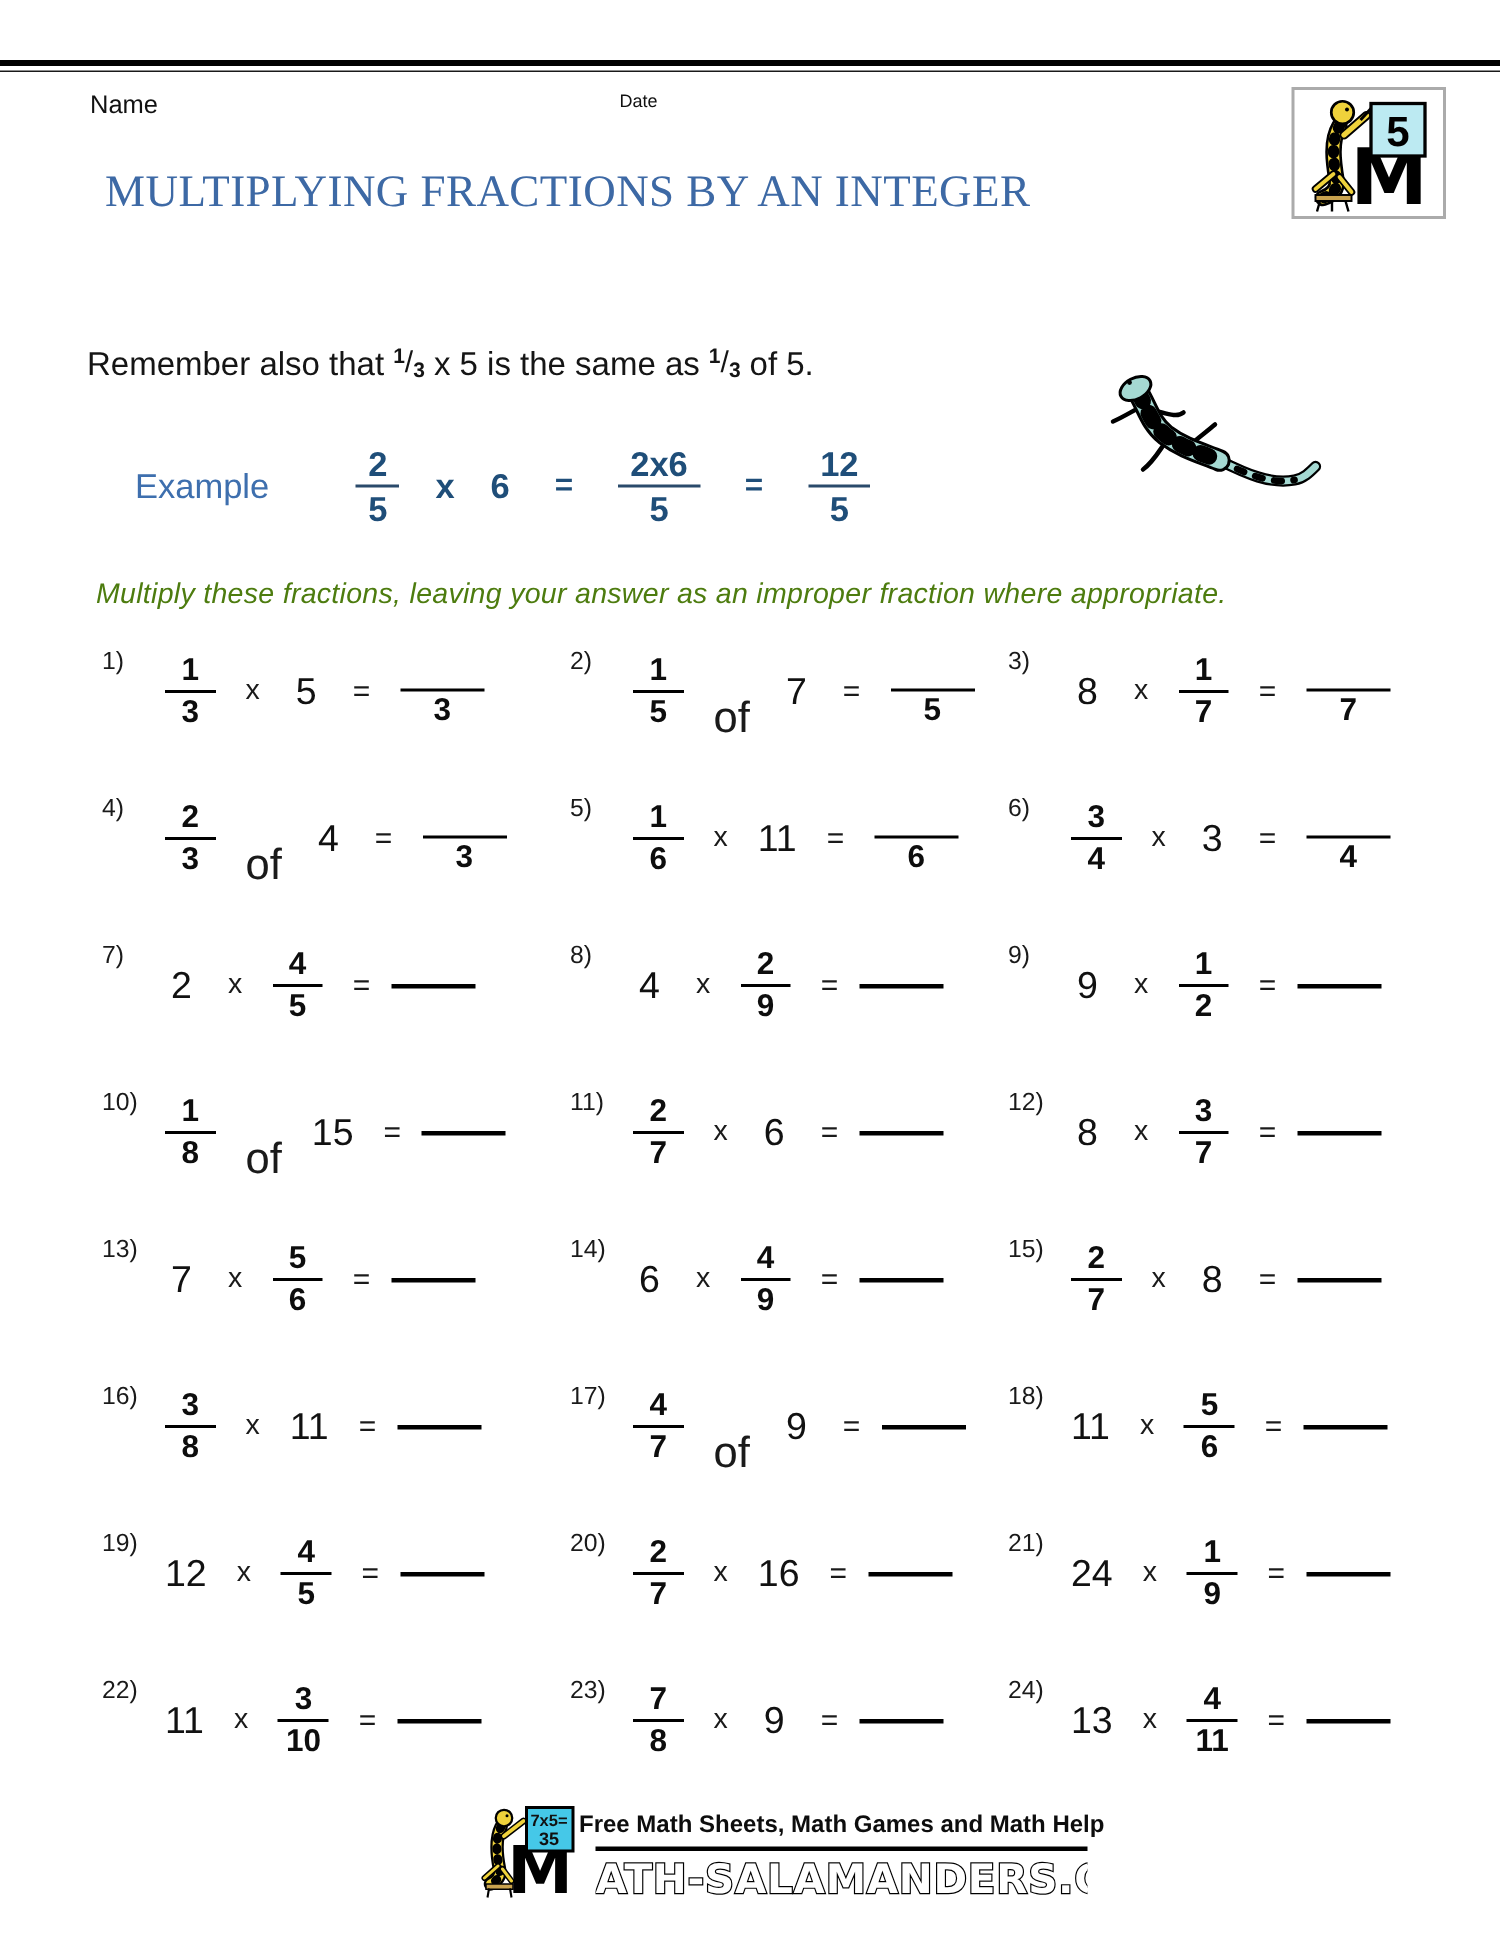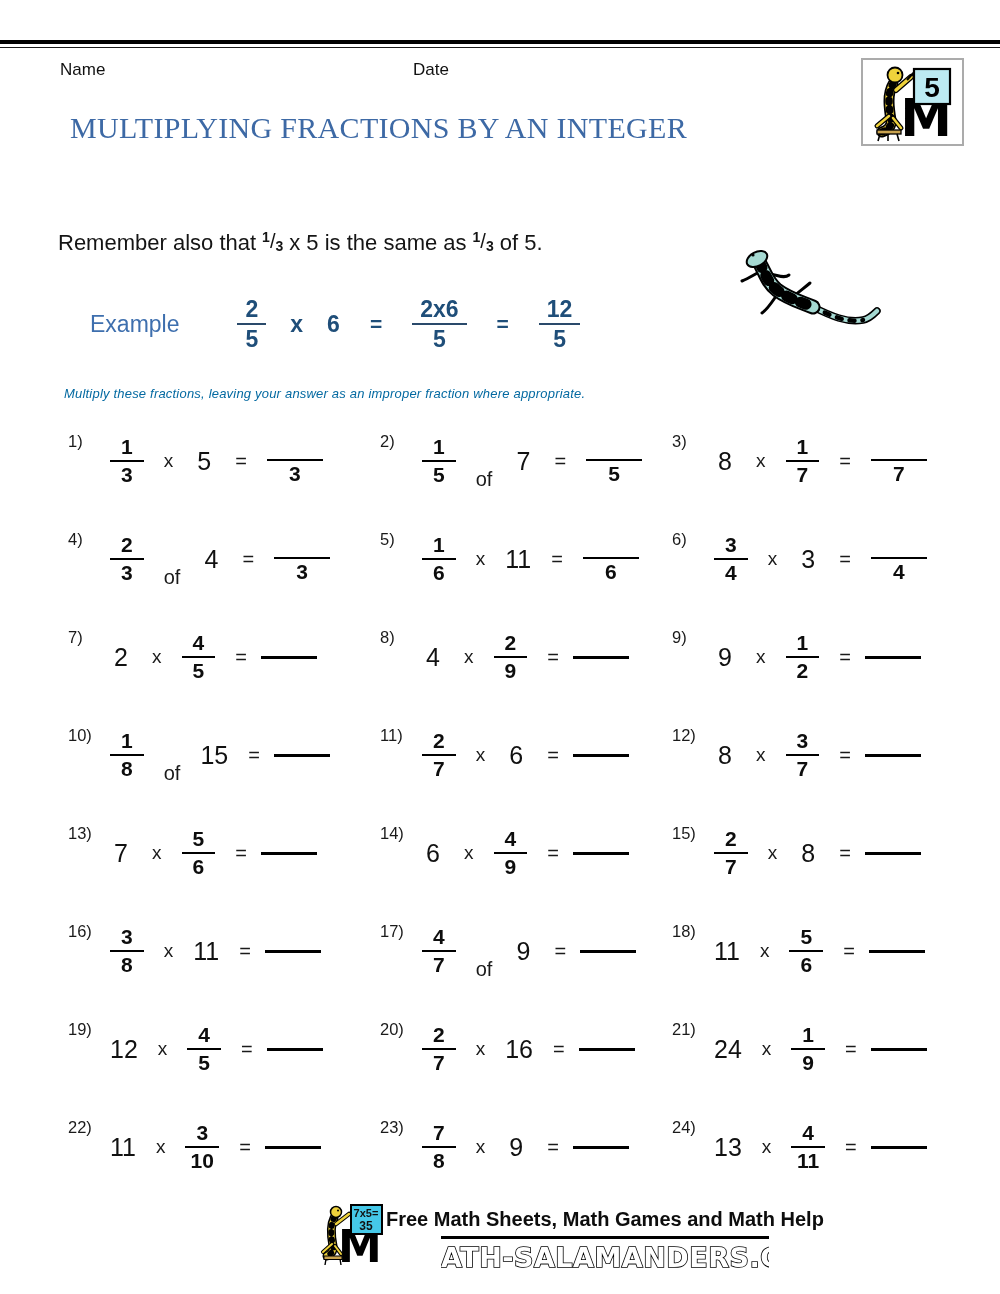--- a/index.html
+++ b/index.html
@@ -3,60 +3,60 @@
 <meta charset="utf-8">
 <title>Multiplying Fractions by an Integer Sheet 1</title>
 <style>
   html,body{margin:0;padding:0;background:#fff;}
   body{width:1000px;height:1294px;position:relative;font-family:"Liberation Sans","DejaVu Sans",sans-serif;color:#111;overflow:hidden;}
 
   .top-rule-thick{position:absolute;top:40px;left:0;width:1000px;height:4px;background:#000;}
   .top-rule-thin{position:absolute;top:47px;left:0;width:1000px;height:1px;background:#1a1a1a;}
 
   .name-label{position:absolute;top:60px;left:60px;font-size:17px;}
-  .date-label{position:absolute;top:60px;left:413px;font-size:17px;}
+  .date-label{position:absolute;top:60px;left:413px;font-size:12px;}
 
   .logo-box{position:absolute;top:58px;left:861px;width:103px;height:88px;border:2px solid #ababab;background:#fff;box-sizing:border-box;}
 
   .title{position:absolute;top:104px;left:58px;font-family:"Liberation Serif","DejaVu Serif",serif;font-size:30px;color:#3D69A5;line-height:47px;letter-spacing:0.3px;margin-left:12px;}
 
   .intro{position:absolute;top:219px;left:58px;width:900px;font-size:22px;line-height:37px;color:#151515;}
   .supfrac{font-size:14px;font-weight:bold;margin:0 6px;}
   .supfrac .sn{vertical-align:8px;}
   .supfrac .slash{font-size:20px;font-weight:normal;vertical-align:2px;}
   .supfrac .sd{vertical-align:-1px;}
 
   .example{position:absolute;top:296px;left:90px;display:flex;align-items:center;gap:24px;color:#1F4E79;font-weight:bold;font-size:23px;}
   .example-label{color:#3E6FAE;font-weight:normal;font-size:23px;margin-right:34px;}
   .exfrac{display:inline-flex;flex-direction:column;align-items:center;line-height:26px;}
   .exfrac .num{padding:0 8px 1px;border-bottom:2.5px solid #2a4a6b;}
   .exfrac .den{padding-top:1px;}
   .example .exeq{font-size:21px;margin:0 6px;}
 
   .lizard{position:absolute;top:246px;left:733px;}
 
-  .instruction{position:absolute;top:386px;left:64px;font-size:13px;font-style:italic;color:#0369a1;letter-spacing:0.2px;}
+  .instruction{position:absolute;top:386px;left:64px;font-size:19px;font-style:italic;color:#4d7c0f;letter-spacing:0.2px;}
 
   #problems{position:absolute;top:430px;left:62px;width:895px;display:grid;grid-template-columns:312px 292px 291px;grid-auto-rows:98px;}
   .cell{position:relative;}
   .plabel{position:absolute;top:2px;left:6px;font-size:16.5px;color:#1a1a1a;}
   .pcontent{margin-left:48px;height:62px;display:flex;align-items:center;gap:20px;}
   .pfrac{display:inline-flex;flex-direction:column;align-items:center;font-weight:bold;font-size:21px;line-height:24px;color:#0d0d0d;}
   .pfrac .num{padding:0 11px 1px;border-bottom:2.5px solid #000;}
   .pfrac .den{padding-top:1px;}
   .blanknum{width:56px;height:22px;padding:0 !important;}
   .ansline{width:56px;height:3px;background:#000;margin-left:-6px;}
   .intval{font-size:25px;min-width:22px;text-align:center;}
   .op{font-size:19px;color:#1a1a1a;}
-  .op-of{font-size:20px;margin-top:36px;}
+  .op-of{font-size:29px;margin-top:36px;}
   .eq{font-size:20px;color:#1a1a1a;}
 
   .footer{position:absolute;top:1202px;left:318px;display:flex;align-items:flex-start;}
   .fright{display:flex;flex-direction:column;align-items:center;margin-left:-12px;padding-top:4px;}
-  .tagline{font-size:20px;font-weight:bold;color:#0d0d0d;padding:2px 0 5px;}
+  .tagline{font-size:16px;font-weight:bold;color:#0d0d0d;padding:2px 0 5px;}
   .frule{width:328px;height:3px;background:#000;}
 </style>
 </head>
 <body>
 
 <div class="top-rule-thick"></div>
 <div class="top-rule-thin"></div>
 
 <div class="name-label">Name</div>
 <div class="date-label">Date</div>

